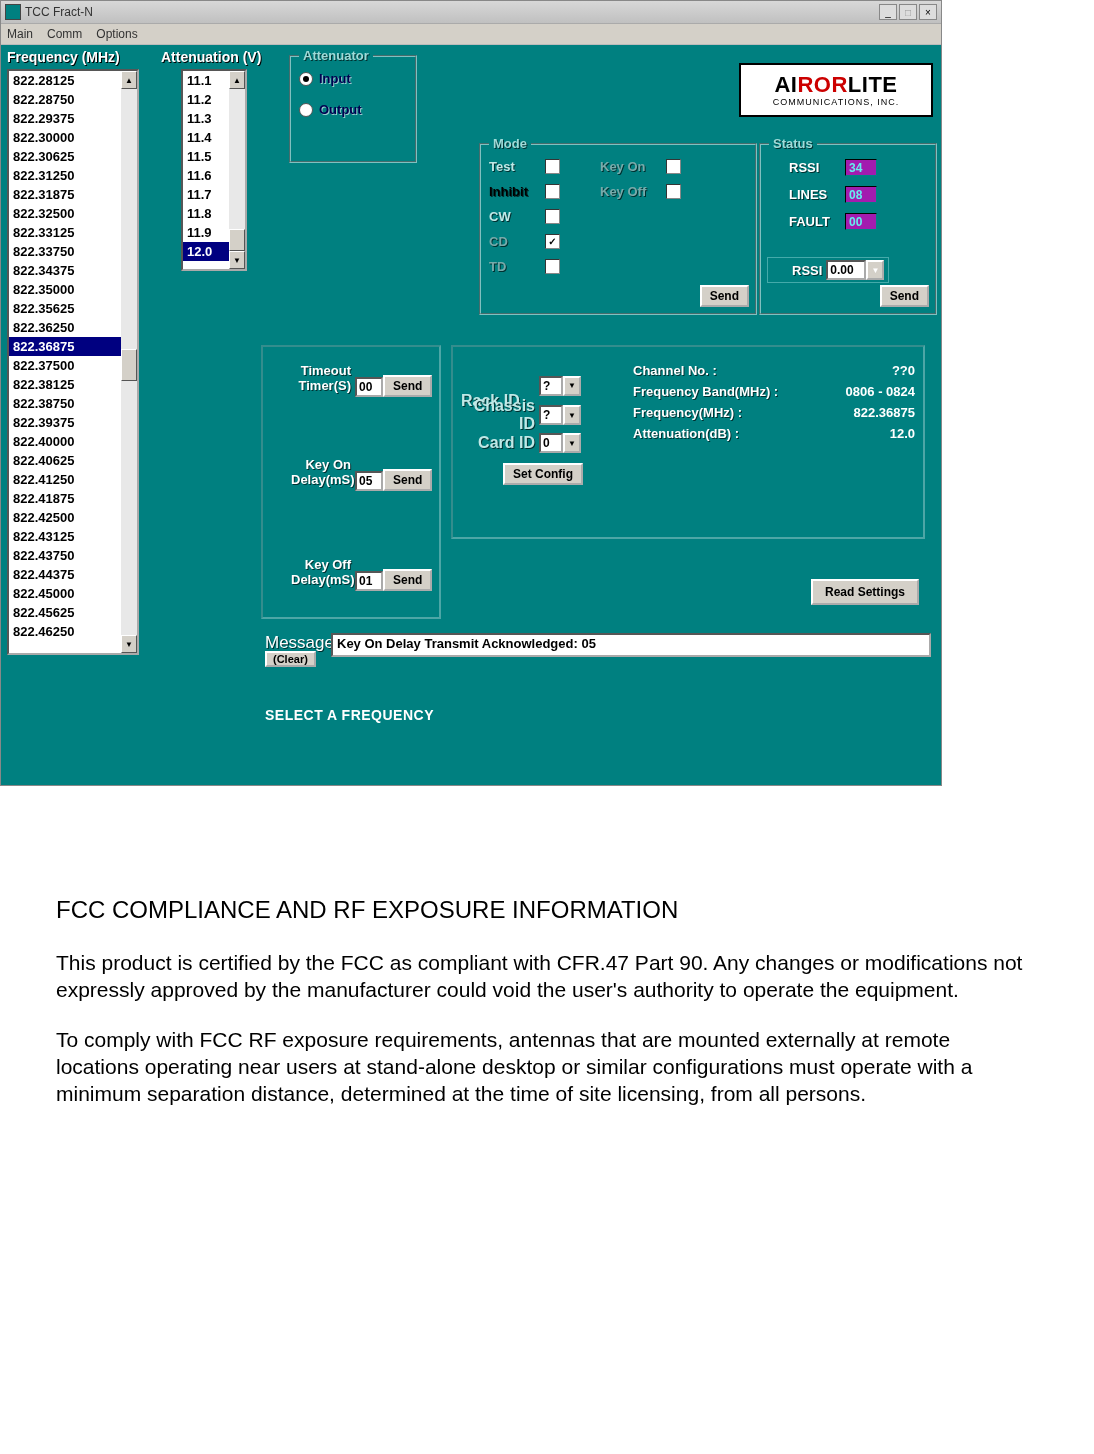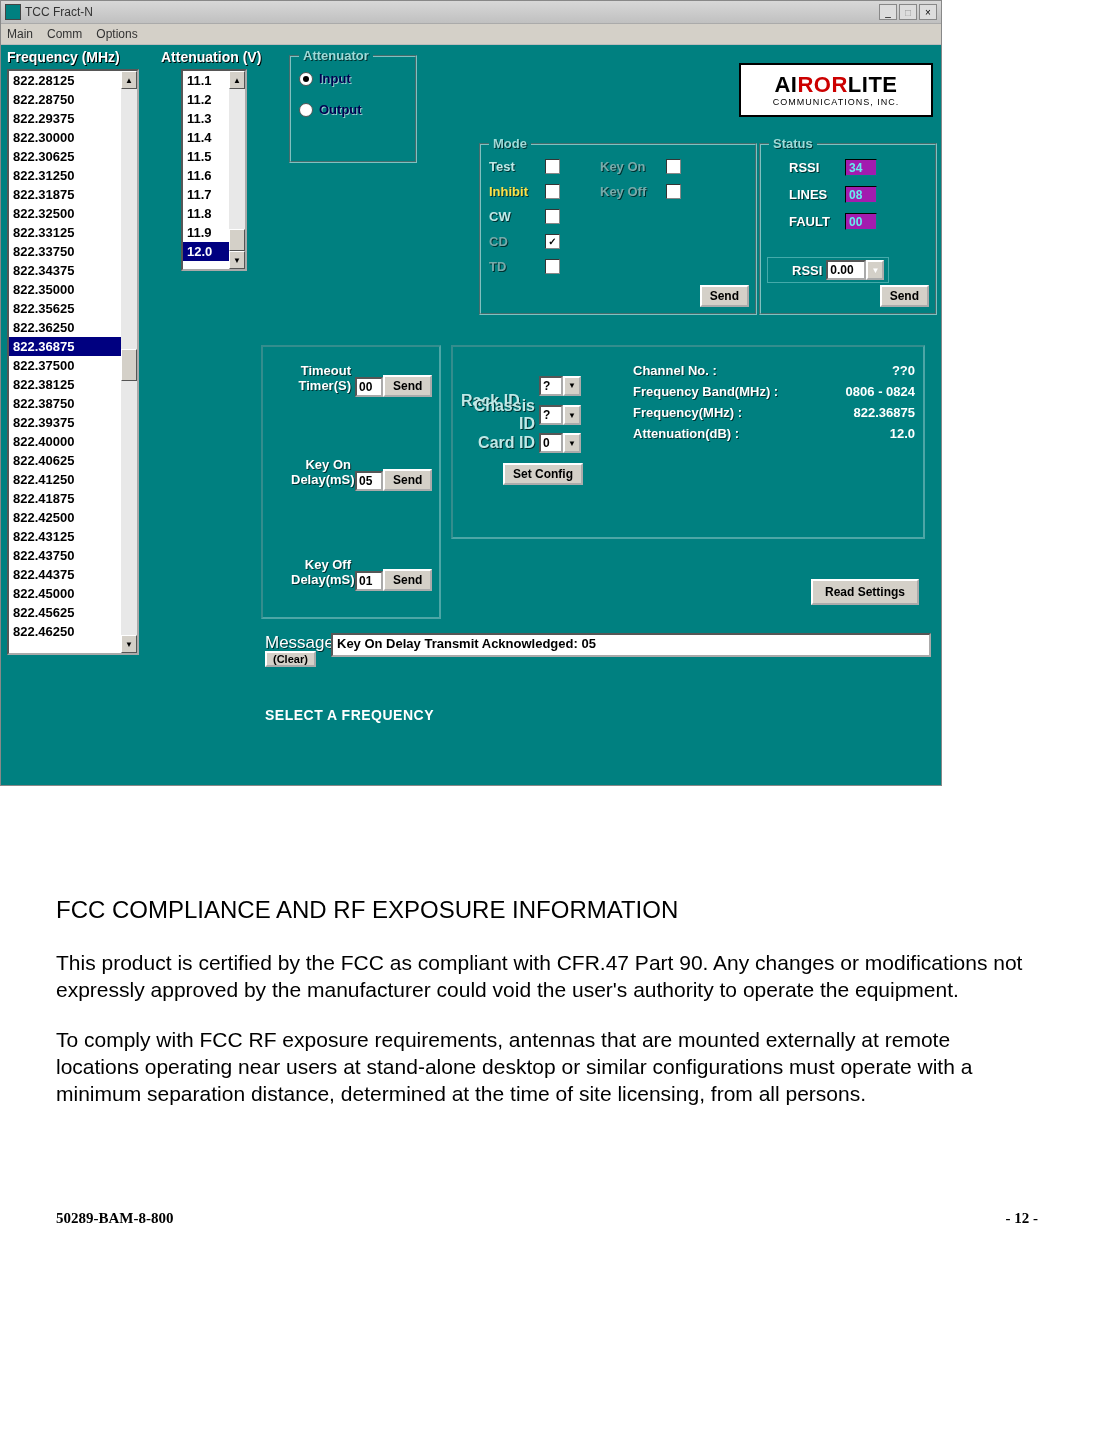--- a/index.html
+++ b/index.html
@@ -159,21 +159,21 @@
 
       <div class="groupbox" style="left:478px; top:98px; width:258px; height:150px;">
         <div class="legend">Mode</div>
         <div style="display:flex; gap:40px;">
           <div style="display:flex; flex-direction:column; gap:2px;">
             <div class="check-row">
                 <span class="shadow-label" style="width:50px;">Test</span>
                 <span class="check-box"></span>
               </div>
             <div class="check-row">
-                <span class="shadow-label" style="width:50px; color:#fde047;">Inhibit</span>
+                <span class="shadow-label" style="width:50px; color:#000000;">Inhibit</span>
                 <span class="check-box"></span>
               </div>
             <div class="check-row">
                 <span class="shadow-label" style="width:50px;">CW</span>
                 <span class="check-box"></span>
               </div>
             <div class="check-row">
                 <span class="shadow-label" style="width:50px; color:#7aa;">CD</span>
                 <span class="check-box checked"></span>
               </div>
@@ -297,17 +297,13 @@
       <div style="position:absolute; left:264px; top:662px; color:#fff; font-weight:bold; font-size:14px; letter-spacing:0.5px;">SELECT A FREQUENCY</div>
 
     </div>
   </div>
 
   <div class="doc-text">
     <h2>FCC COMPLIANCE AND RF EXPOSURE INFORMATION</h2>
     <p>This product is certified by the FCC as compliant with CFR.47 Part 90.  Any changes or modifications not expressly approved by the manufacturer could void the user's authority to operate the equipment.</p>
     <p>To comply with FCC RF exposure requirements, antennas that are mounted externally at remote locations operating near users at stand-alone desktop or similar configurations must operate with a minimum separation distance, determined at the time of site licensing, from all persons.</p>
   </div>
-  <div class="footer">
-    <span>50289-BAM-8-800</span>
-    <span>- 12 -</span>
-  </div>
 </div>
 
 </body></html>

